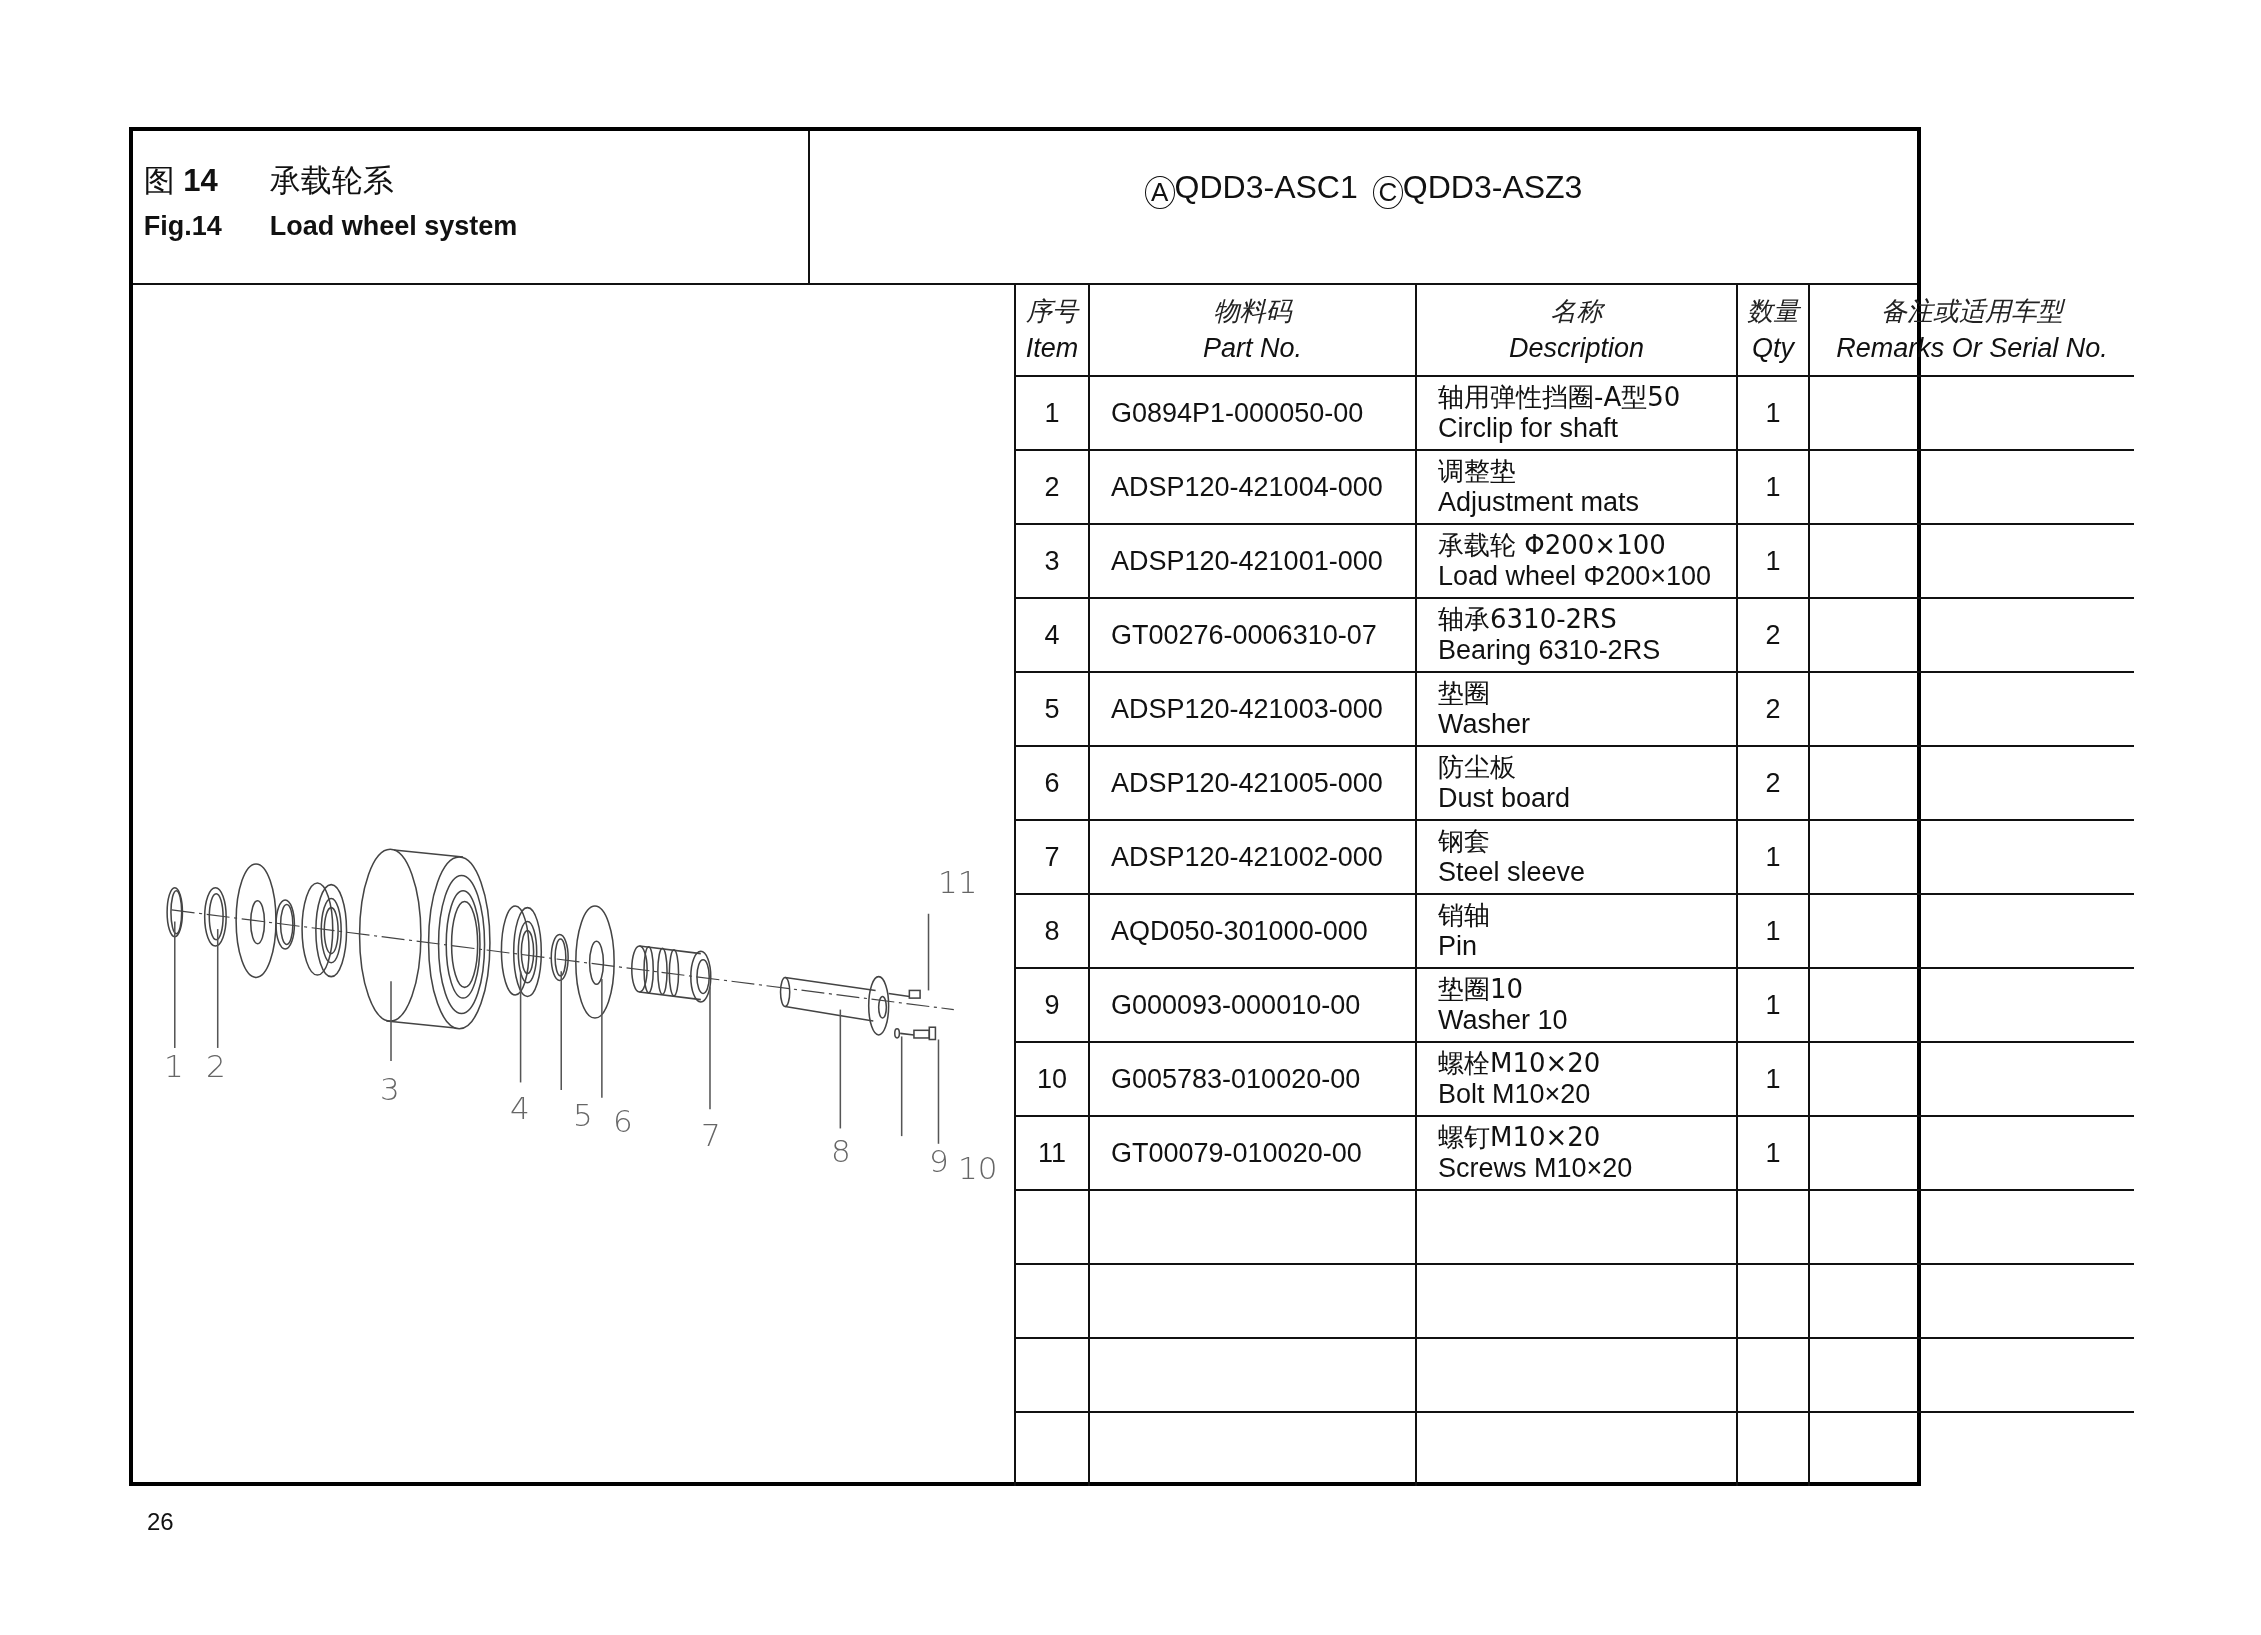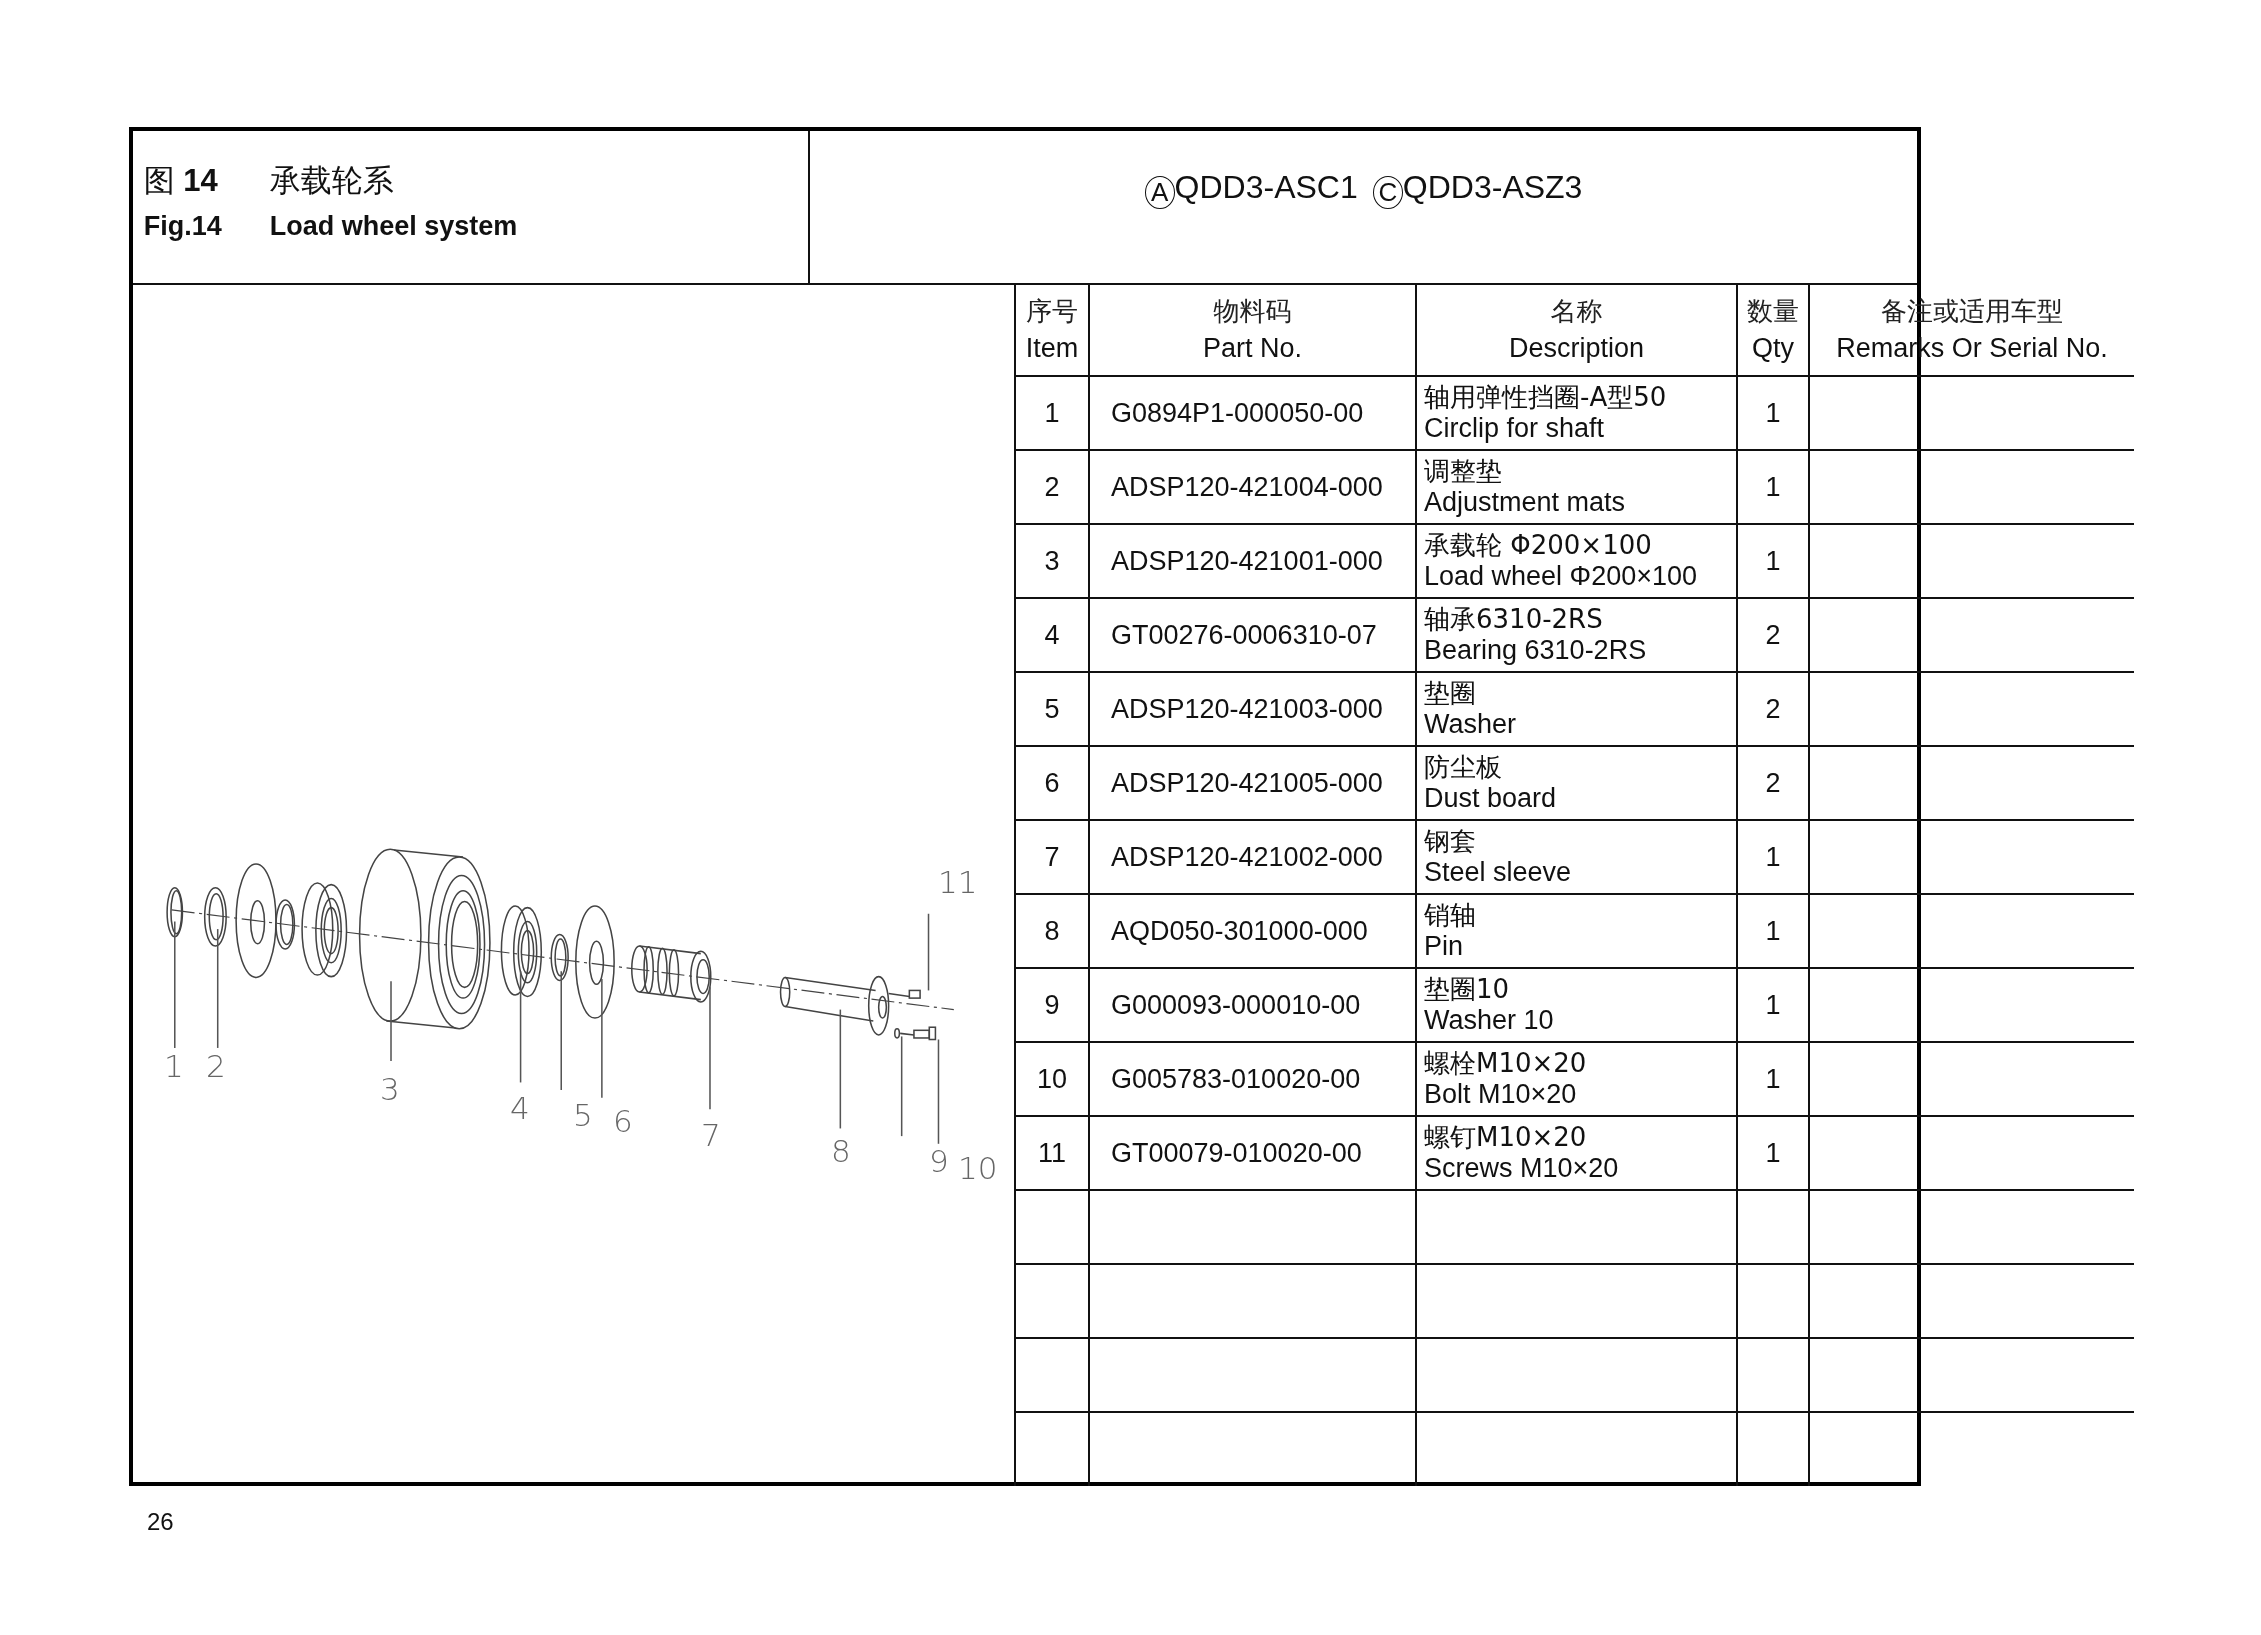--- a/index.html
+++ b/index.html
@@ -26,25 +26,25 @@
 
   
   .tbl { position:absolute; left:881px; top:154px; width:1118px; border-collapse:collapse; table-layout:fixed; }
   .tbl td, .tbl th { border:2.3px solid #111; padding:0; box-sizing:border-box; }
   .tbl th { font-weight:normal; height:91px; font-size:27px; line-height:37px; text-align:center; vertical-align:middle; }
   .tbl th .cn { font-family:"DejaVu Sans", sans-serif; font-size:26px; color:#222; display:block; }
   .tbl th .en { display:block; }
   .tbl td { height:74px; font-size:27px; vertical-align:middle; }
   .tbl td.item { text-align:center; }
   .tbl td.part { padding-left:21px; white-space:nowrap; }
-  .tbl td.desc { padding-left:7px; line-height:31px; }
+  .tbl td.desc { padding-left:21px; line-height:31px; }
   .tbl td.desc .cn { display:block; font-family:"DejaVu Sans", sans-serif; font-size:26px; white-space:nowrap; }
   .tbl td.desc .en { display:block; white-space:nowrap; }
   .tbl td.qty { text-align:center; }
-  .tbl tr:first-child th { border-top:none; }
+  .tbl tr:first-child th { border-top:none;font-style:italic; }
   .tbl th:last-child, .tbl td:last-child { border-right:none; }
   .tbl tr:last-child td { border-bottom:none; }
 
   
   .diagram { position:absolute; left:0; top:154px; width:881px; height:1200px; }
   .diagram svg { position:absolute; left:0; top:0; }
   .callout { position:absolute; font-family:"DejaVu Sans", sans-serif; font-size:31px; color:#666; font-weight:200; }
 
   .page-num { position:absolute; left:147px; top:1508px; font-size:24px; }
 </style>

